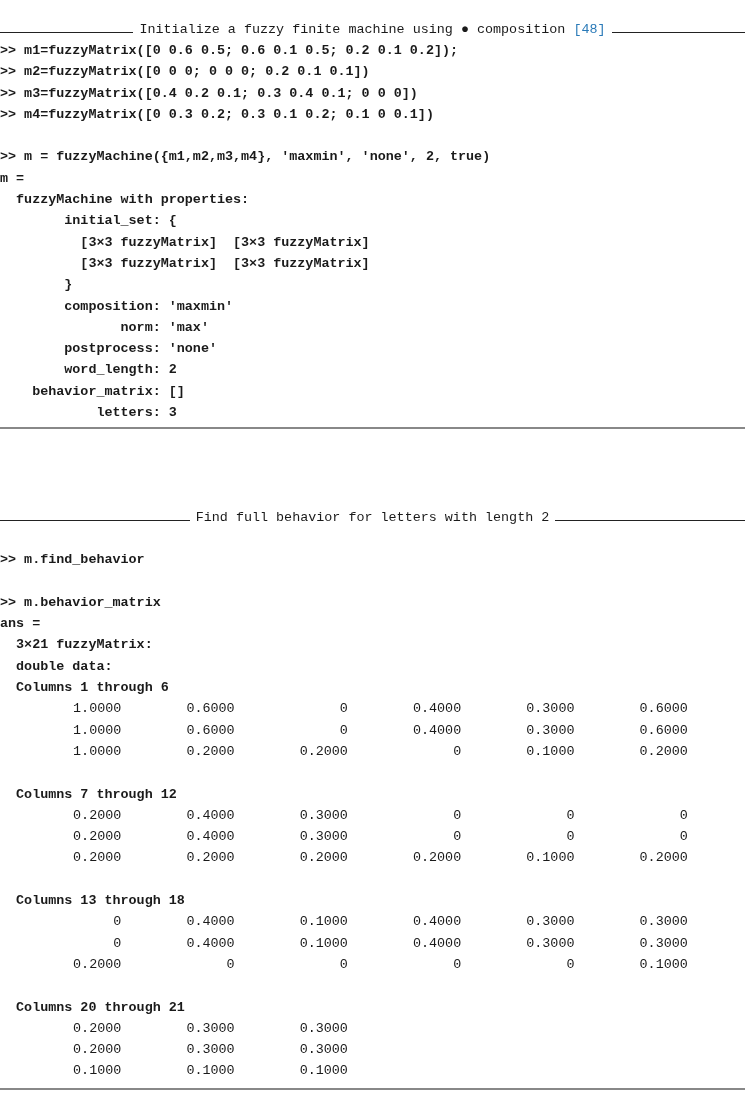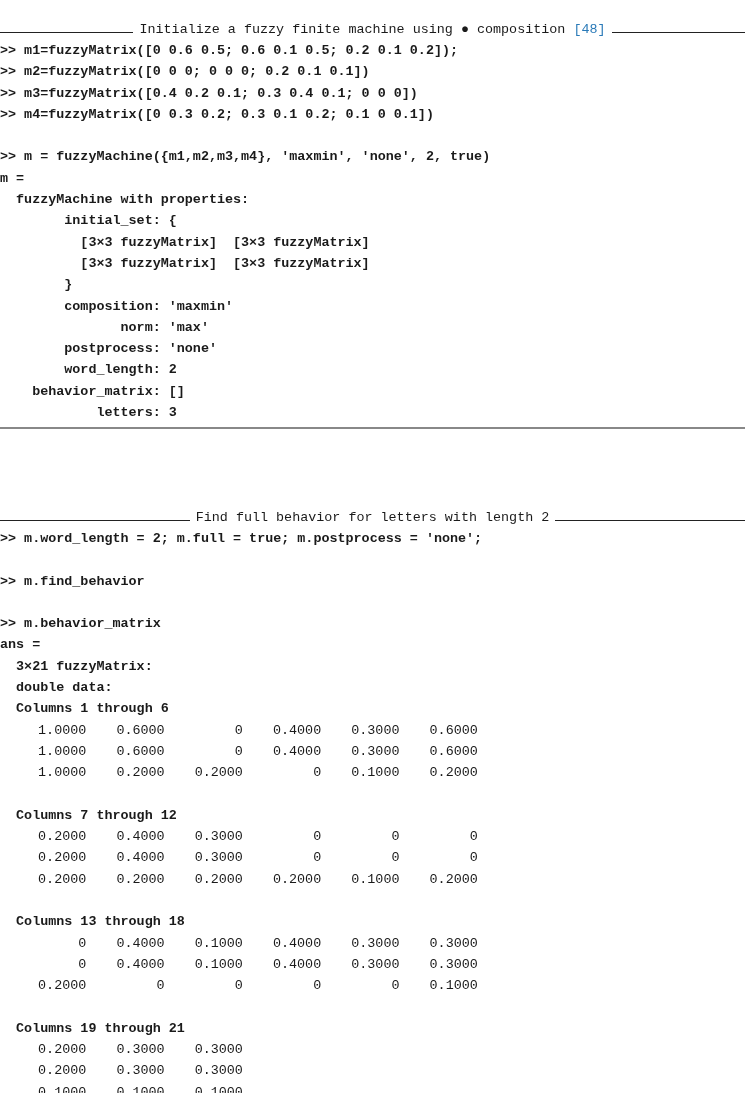--- a/index.html
+++ b/index.html
@@ -10,21 +10,21 @@
   }
   .block { position: absolute; left: 0; width: 745px; }
   .title-row {
     position: relative; height: 21px; display: flex; align-items: center;
   }
   .title-row .rule { flex: 1; height: 1px; background: #222; margin-top: 6px; }
   .title-row .title { padding: 0 6px; white-space: pre; }
   .cite { color: #2a7ab8; }
   .line { height: 21.3px; line-height: 21.3px; white-space: pre; font-weight: bold; }
   .end-rule { height: 2px; background: #888; width: 745px; }
-  .mat-row { height: 21.3px; line-height: 21.3px; white-space: pre; display: flex; }
+  .mat-row { height: 21.3px; line-height: 21.3px; white-space: pre; display: flex; gap: 35px; }
   .cell { width: 78.3px; text-align: right; }
   .cell-pad { width: 8px; }
 </style>
 </head>
 <body>
 
 <div class="block" style="top:11px;margin-top:8px;">
   <div class="title-row">
     <div class="rule"></div>
     <div class="title"><span>Initialize a fuzzy finite machine using ● composition </span><span class="cite">[48]</span></div>
@@ -53,21 +53,20 @@
   <div class="end-rule" style="margin-top:4px;"></div>
 </div>
 
 <div class="block" style="top:507px;">
   <div class="title-row">
     <div class="rule"></div>
     <div class="title">Find full behavior for letters with length 2</div>
     <div class="rule"></div>
   </div>
   <div id="s2-lines">
-      <div class="line">&gt;&gt; m.word_length = 2; m.full = true; m.postprocess = 'none';</div>
       <div class="line"></div>
       <div class="line">&gt;&gt; m.find_behavior</div>
       <div class="line"></div>
       <div class="line">&gt;&gt; m.behavior_matrix</div>
       <div class="line">ans =</div>
       <div class="line">  3×21 fuzzyMatrix:</div>
       <div class="line">  double data:</div>
     </div>
   <div id="s2-groups">
       <div>
@@ -85,20 +84,20 @@
         <div class="line"></div>
       </div>
       <div>
         <div class="line">  Columns 13 through 18</div>
         <div class="mat-row"><span class="cell-pad"></span><span class="cell">0</span><span class="cell">0.4000</span><span class="cell">0.1000</span><span class="cell">0.4000</span><span class="cell">0.3000</span><span class="cell">0.3000</span></div>
         <div class="mat-row"><span class="cell-pad"></span><span class="cell">0</span><span class="cell">0.4000</span><span class="cell">0.1000</span><span class="cell">0.4000</span><span class="cell">0.3000</span><span class="cell">0.3000</span></div>
         <div class="mat-row"><span class="cell-pad"></span><span class="cell">0.2000</span><span class="cell">0</span><span class="cell">0</span><span class="cell">0</span><span class="cell">0</span><span class="cell">0.1000</span></div>
         <div class="line"></div>
       </div>
       <div>
-        <div class="line">  Columns 19 through 21</div>
+        <div class="line">  Columns 20 through 21</div>
         <div class="mat-row"><span class="cell-pad"></span><span class="cell">0.2000</span><span class="cell">0.3000</span><span class="cell">0.3000</span></div>
         <div class="mat-row"><span class="cell-pad"></span><span class="cell">0.2000</span><span class="cell">0.3000</span><span class="cell">0.3000</span></div>
         <div class="mat-row"><span class="cell-pad"></span><span class="cell">0.1000</span><span class="cell">0.1000</span><span class="cell">0.1000</span></div>
       </div>
     </div>
   <div class="end-rule" style="margin-top:6px;"></div>
 </div>
 
 </body></html>

